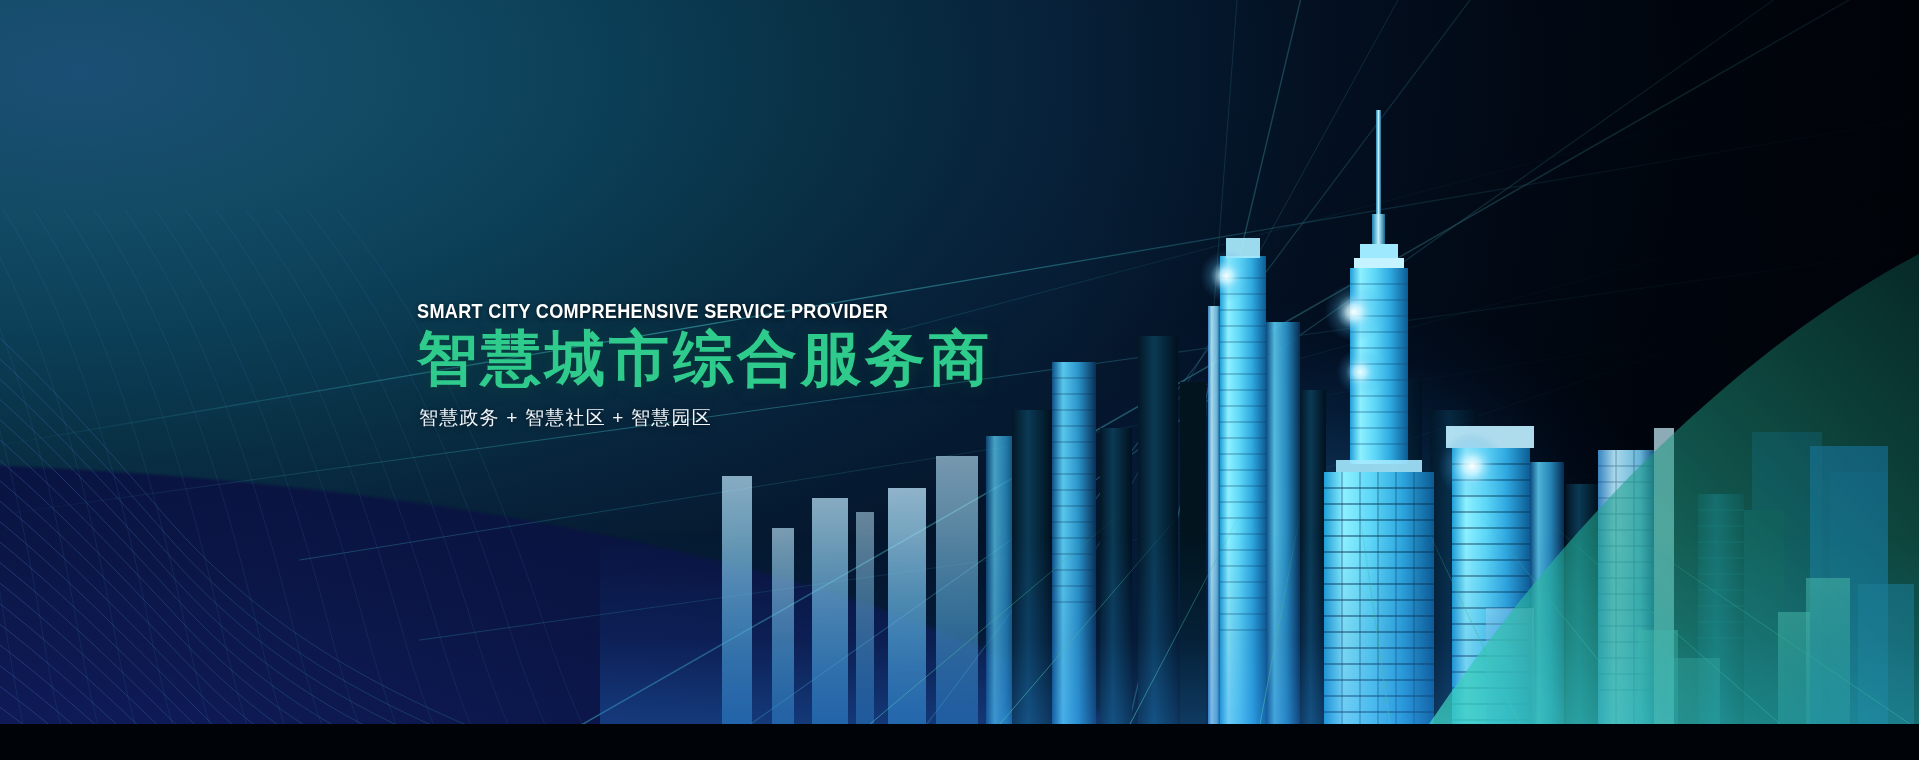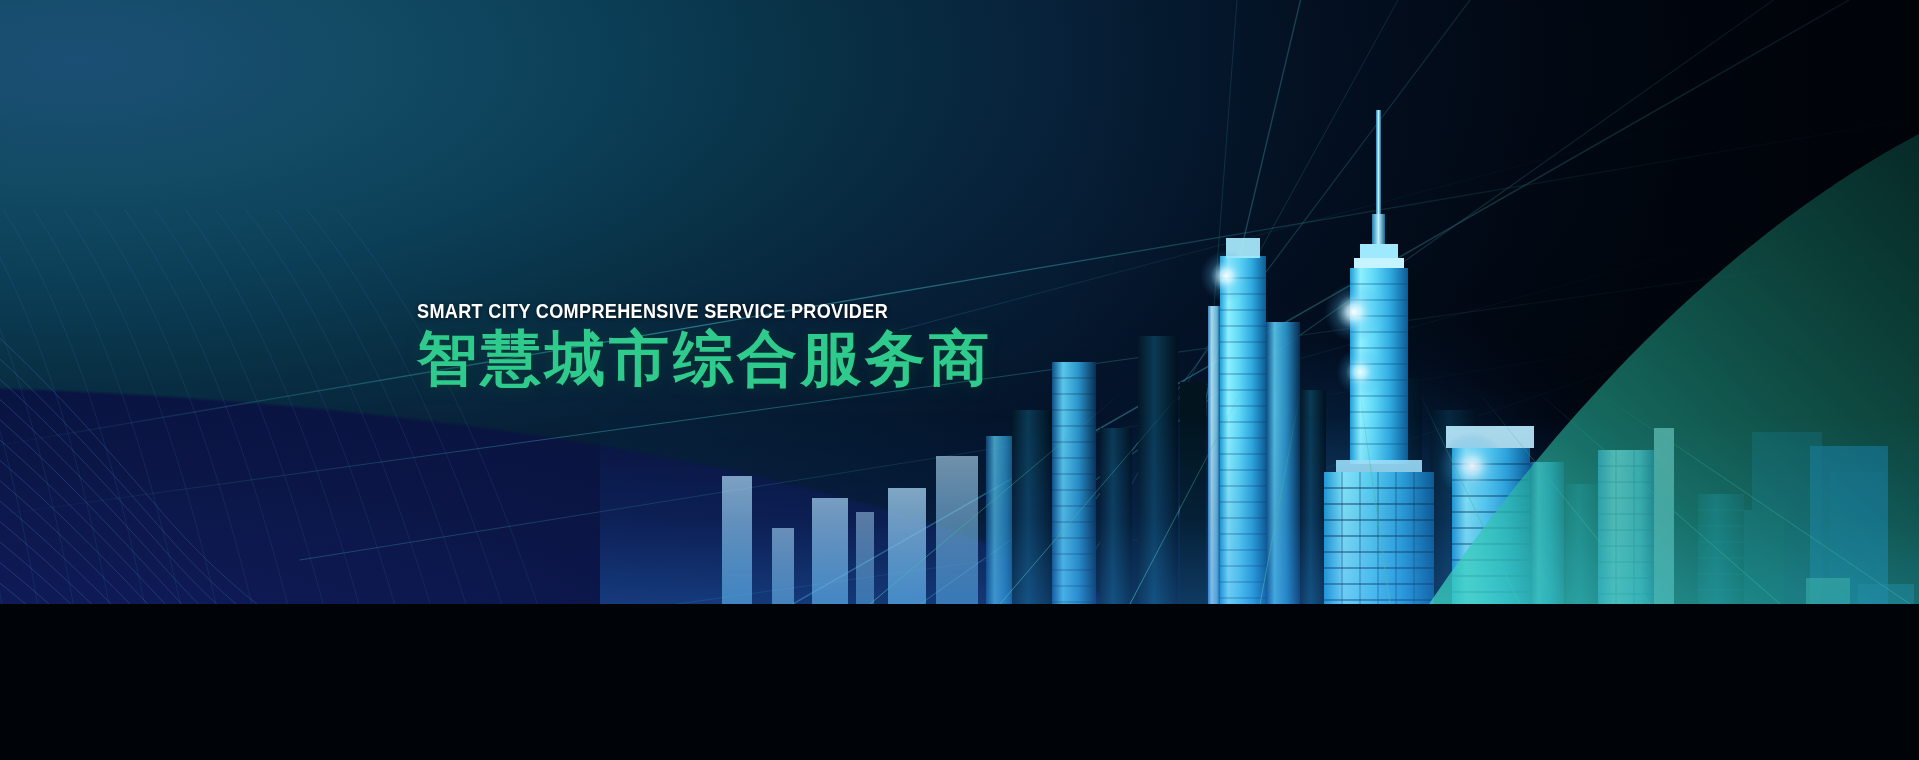--- a/index.html
+++ b/index.html
@@ -8,21 +8,21 @@
     padding: 0;
     background: #000308;
   }
   body {
     font-family: "Liberation Sans", "DejaVu Sans", sans-serif;
   }
 
   .banner {
     position: relative;
     width: 1919px;
-    height: 604px;
+    height: 724px;
     overflow: hidden;
     background: #a21caf;
   }
 
   
   .layer {
     position: absolute;
     inset: 0;
     pointer-events: none;
   }
@@ -456,15 +456,16 @@
         <stop offset=".7" stop-color="#1b8a74" stop-opacity=".55"></stop>
         <stop offset="1" stop-color="#14705f" stop-opacity=".42"></stop>
       </linearGradient>
     </defs>
     <path d="M640 0 C 470 90, 300 250, 150 470 L 640 470 Z" fill="url(#gw)"></path>
   </svg>
 
   <div class="copy">
     <p class="eyebrow">SMART CITY COMPREHENSIVE SERVICE PROVIDER</p>
     <h1 class="headline">智慧城市综合服务商</h1>
+    <p class="subline">智慧政务 + 智慧社区 + 智慧园区</p>
   </div>
 
 </div>
 
 </body></html>

